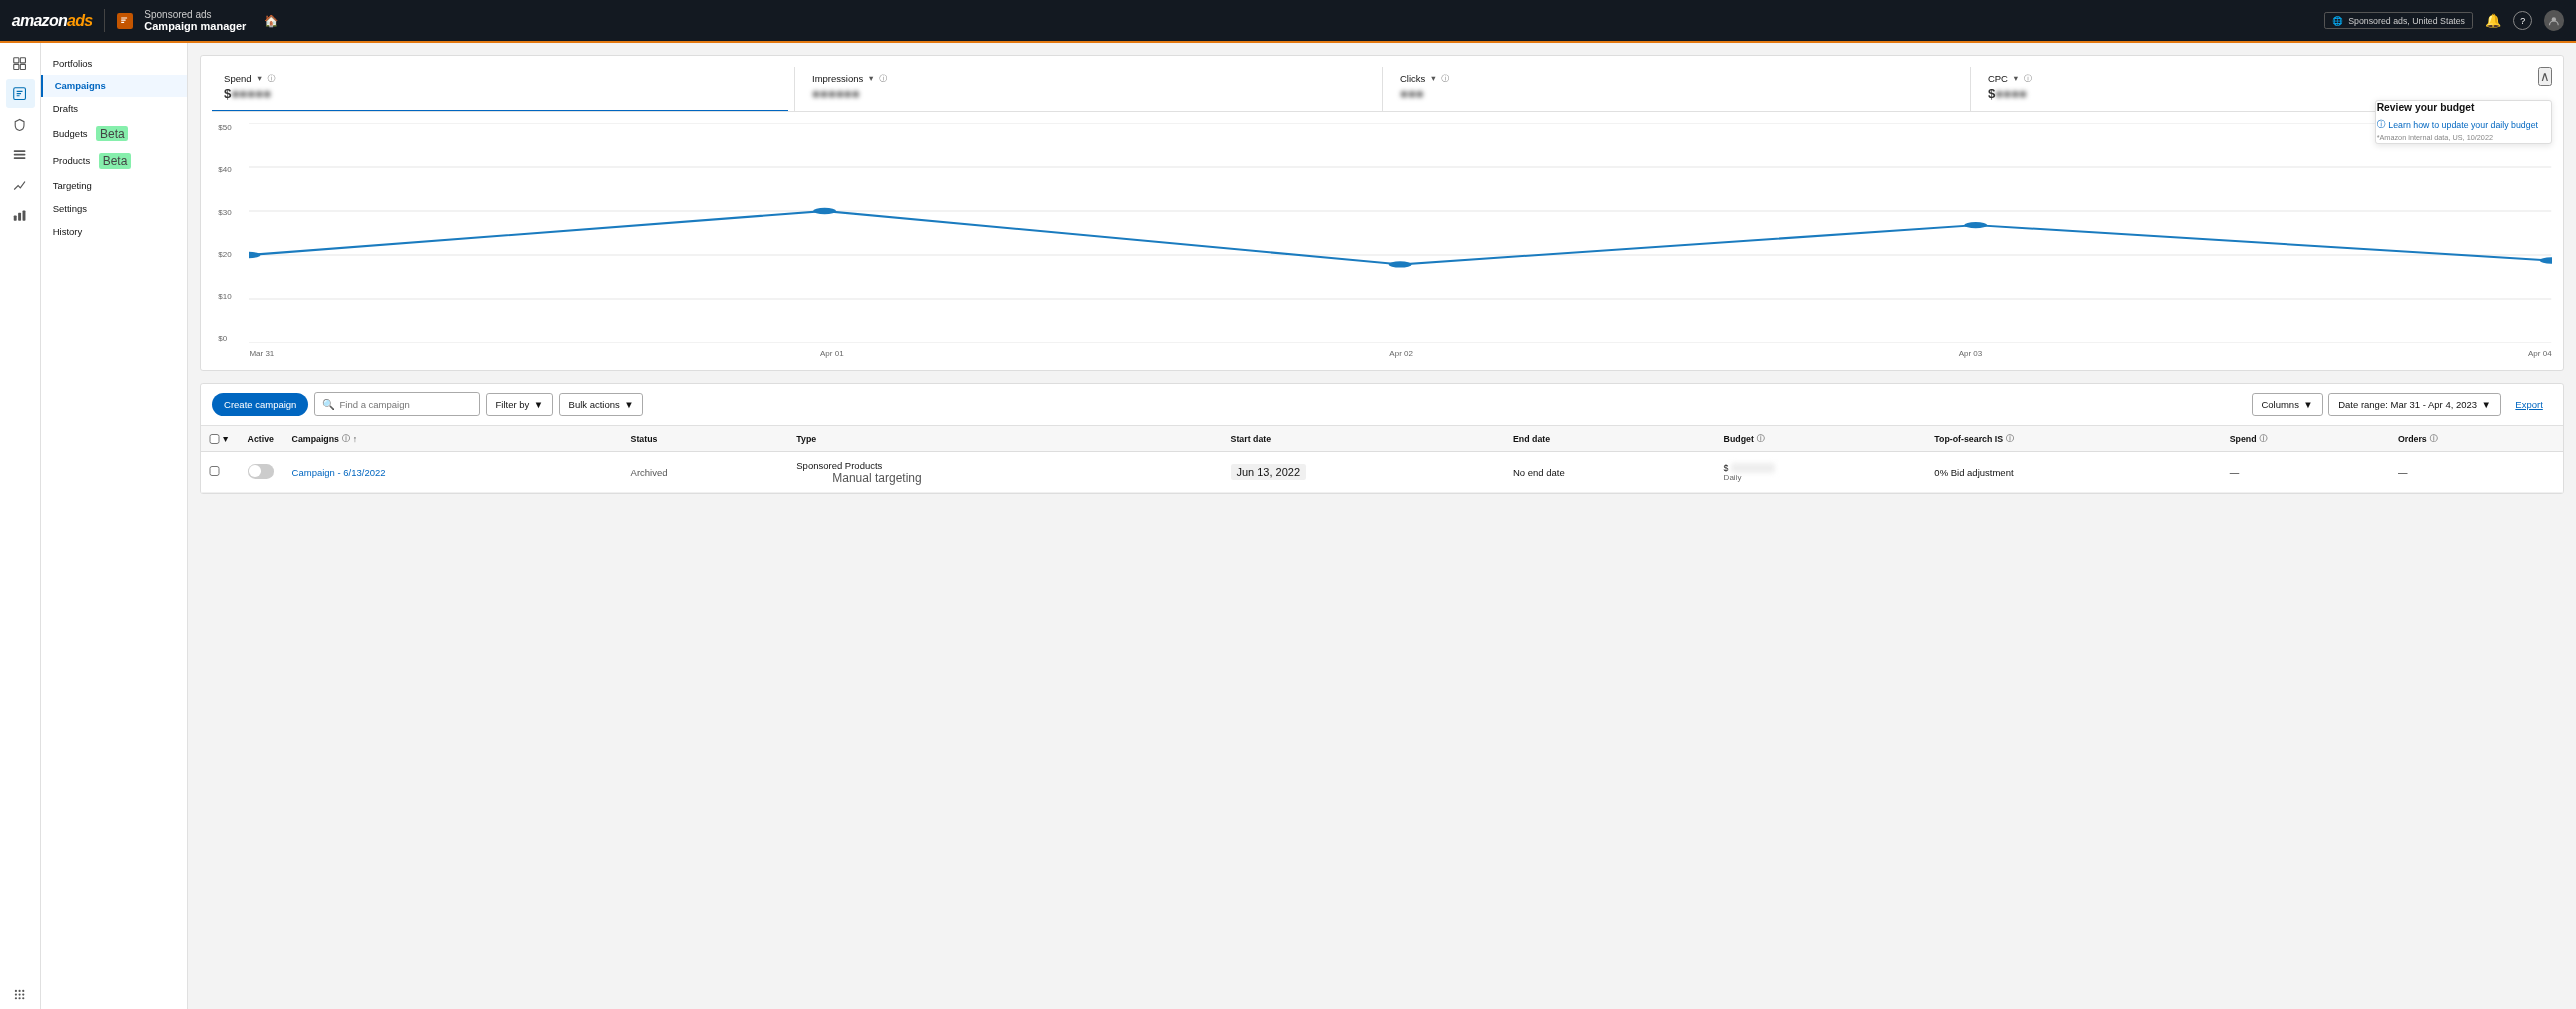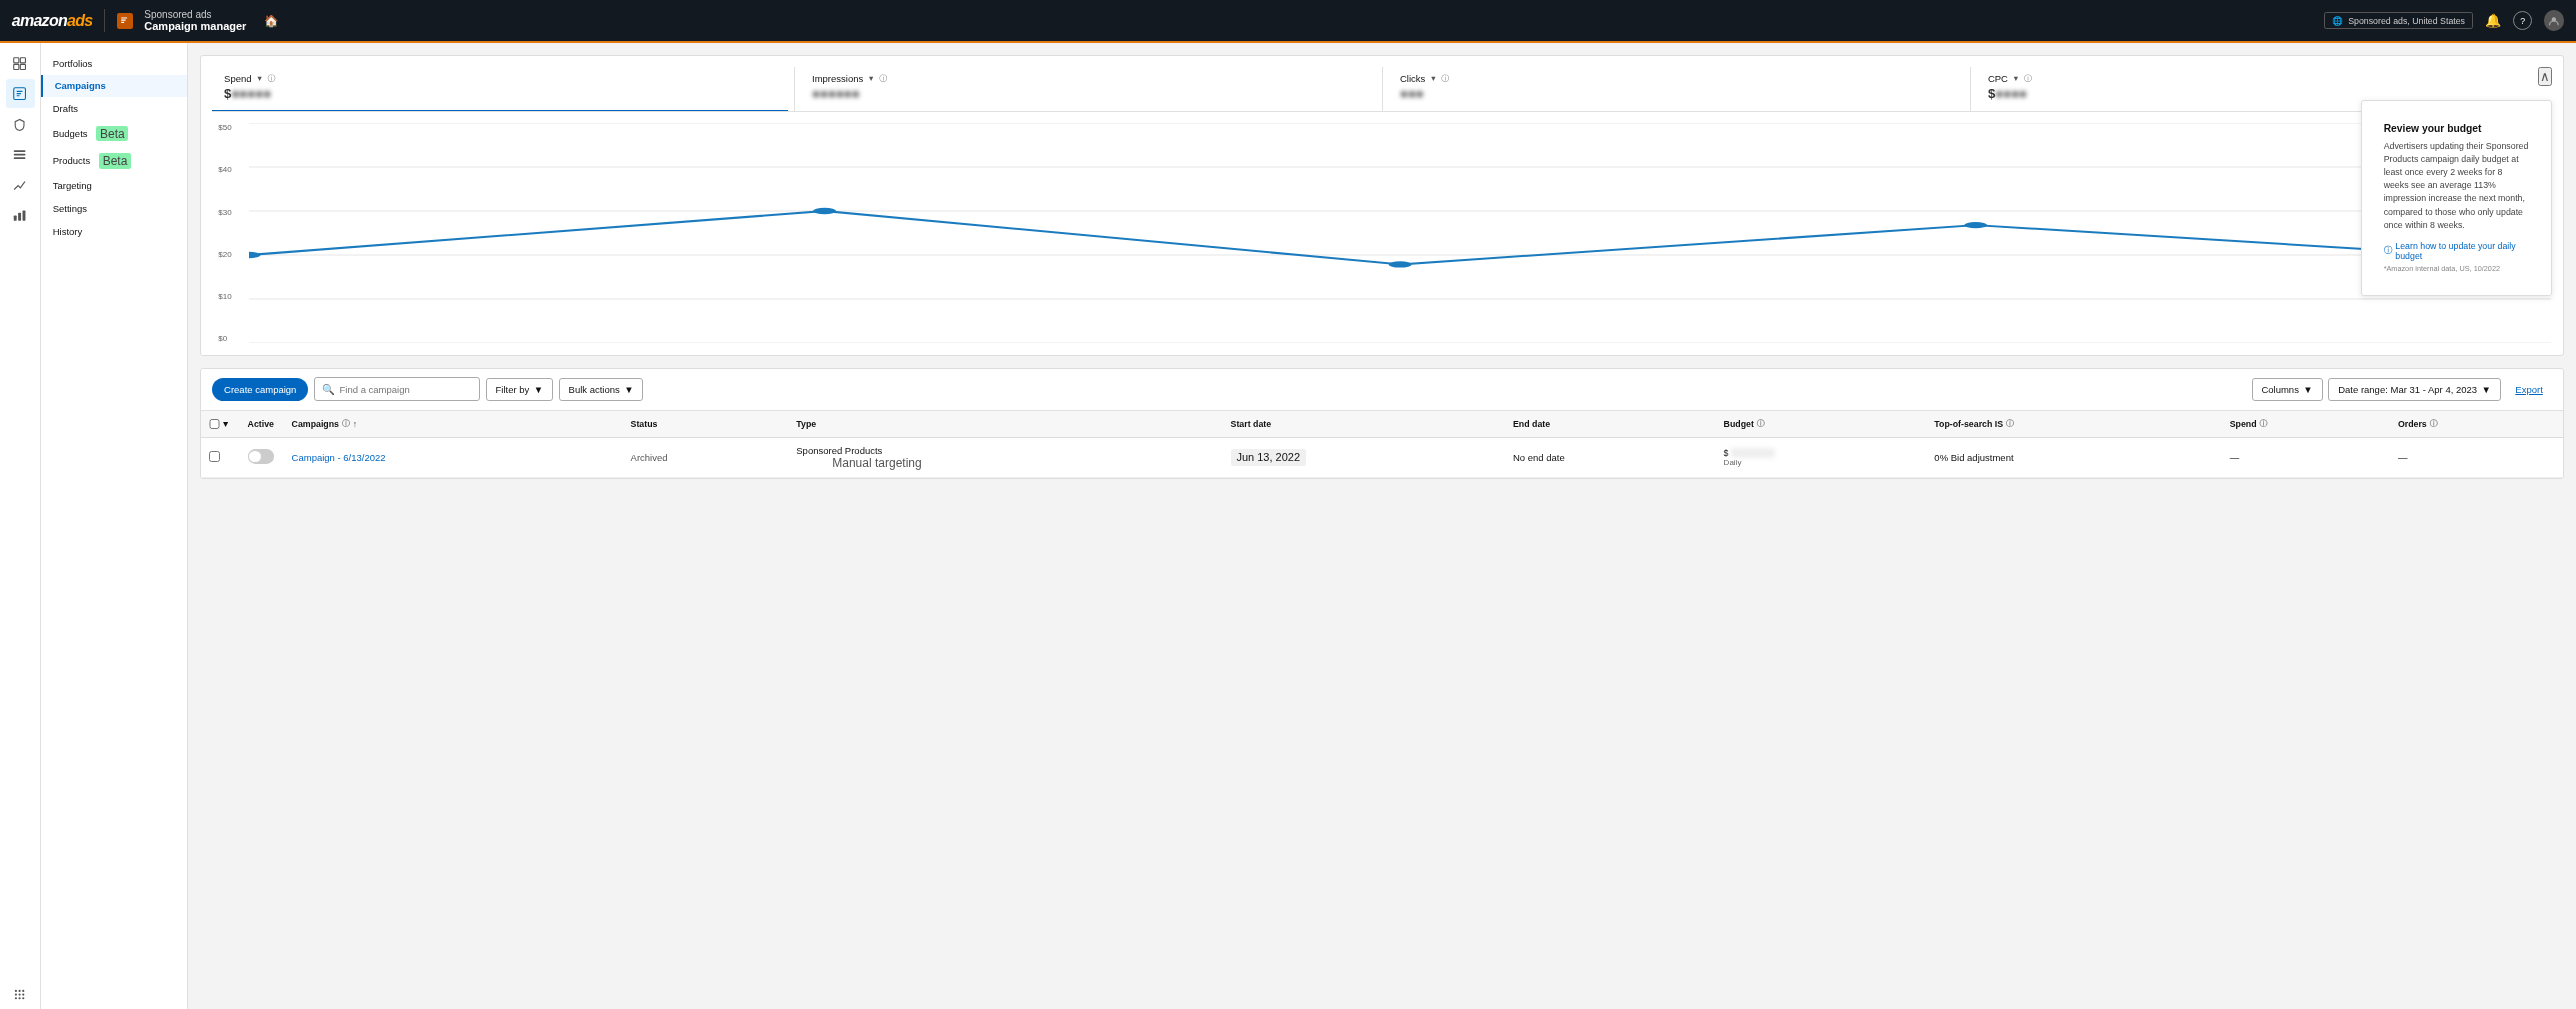--- a/index.html
+++ b/index.html
@@ -279,25 +279,25 @@
       font-size: 8px;
       color: #666;
       margin-left: 37px;
     }
 
     
     .budget-review-card {
       position: absolute;
       right: 11.7px;
       top: 44px;
-      width: 191px;
+      width: 177px;
       background: #fff;
       border: 0.7px solid #ddd;
       border-radius: 2.9px;
-      padding: 22px;
+      padding: 1px;
       font-size: 8.8px;
       box-shadow: 0 1.5px 5.9px rgba(0,0,0,0.1);
     }
     .budget-review-title {
       font-size: 10.3px;
       font-weight: bold;
       color: #111;
       margin-bottom: 5.9px;
     }
     .budget-review-text {
@@ -639,25 +639,31 @@
                 <polyline points="0,168 200,112 400,180 600,130 800,175" fill="none" stroke="#1a7bbf" stroke-width="2.5" stroke-linejoin="round"></polyline>
 
                 <circle cx="0" cy="168" r="4" fill="#1a7bbf"></circle>
                 <circle cx="200" cy="112" r="4" fill="#1a7bbf"></circle>
                 <circle cx="400" cy="180" r="4" fill="#1a7bbf"></circle>
                 <circle cx="600" cy="130" r="4" fill="#1a7bbf"></circle>
                 <circle cx="800" cy="175" r="4" fill="#1a7bbf"></circle>
               </svg>
             </div>
           </div>
+          <div class="chart-x-labels">
+            <span>Mar 31</span>
+            <span>Apr 01</span>
+            <span>Apr 02</span>
+            <span>Apr 03</span>
+            <span>Apr 04</span>
+          </div>
         </div>
 
         <div class="budget-review-card">
           <div class="budget-review-title">Review your budget</div>
-          <div class="budget-review-text">Advertisers updating their Sponsored Products campaign daily budget at least once every 2 weeks for 8 weeks see an average 113% impression increase the next month, compared to those who only update once within 8 weeks.</div>
           <a class="budget-review-link" href="#">
             <span>ⓘ</span>
             <span>Learn how to update your daily budget</span>
           </a>
           <div class="budget-review-footnote">*Amazon internal data, US, 10/2022</div>
         </div>
       </div>
     </div>
 
     <div class="table-section">

